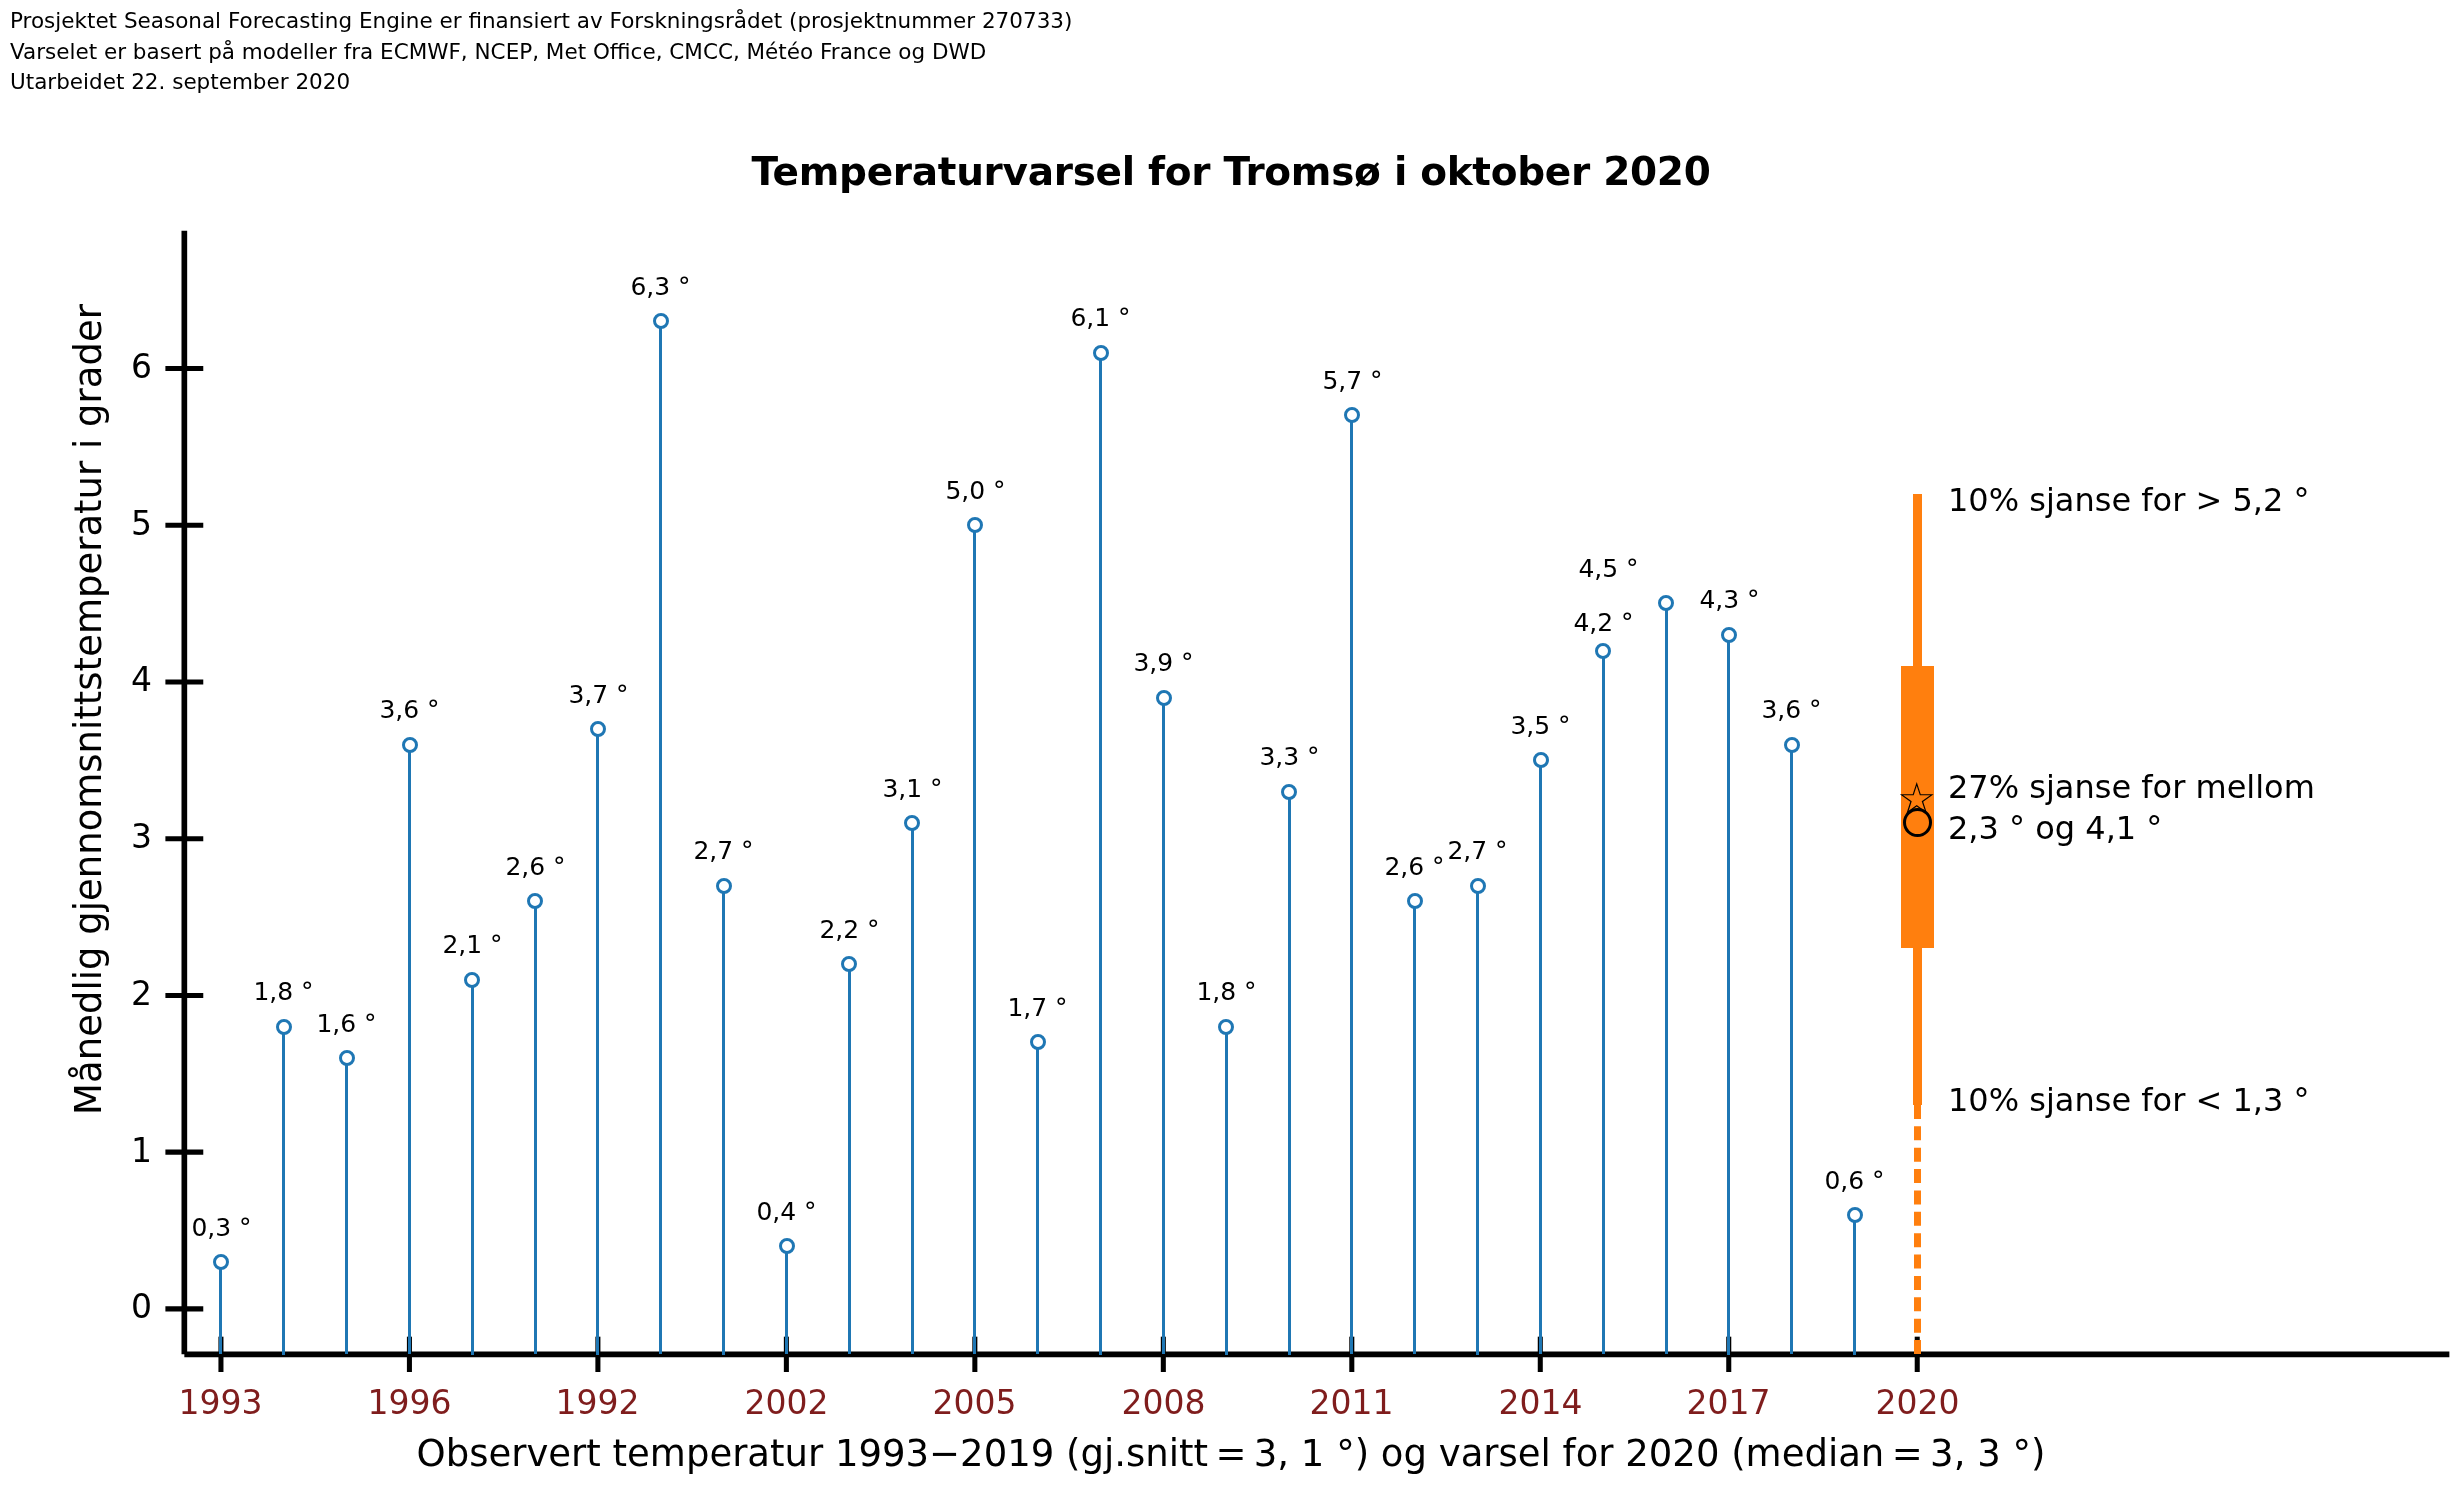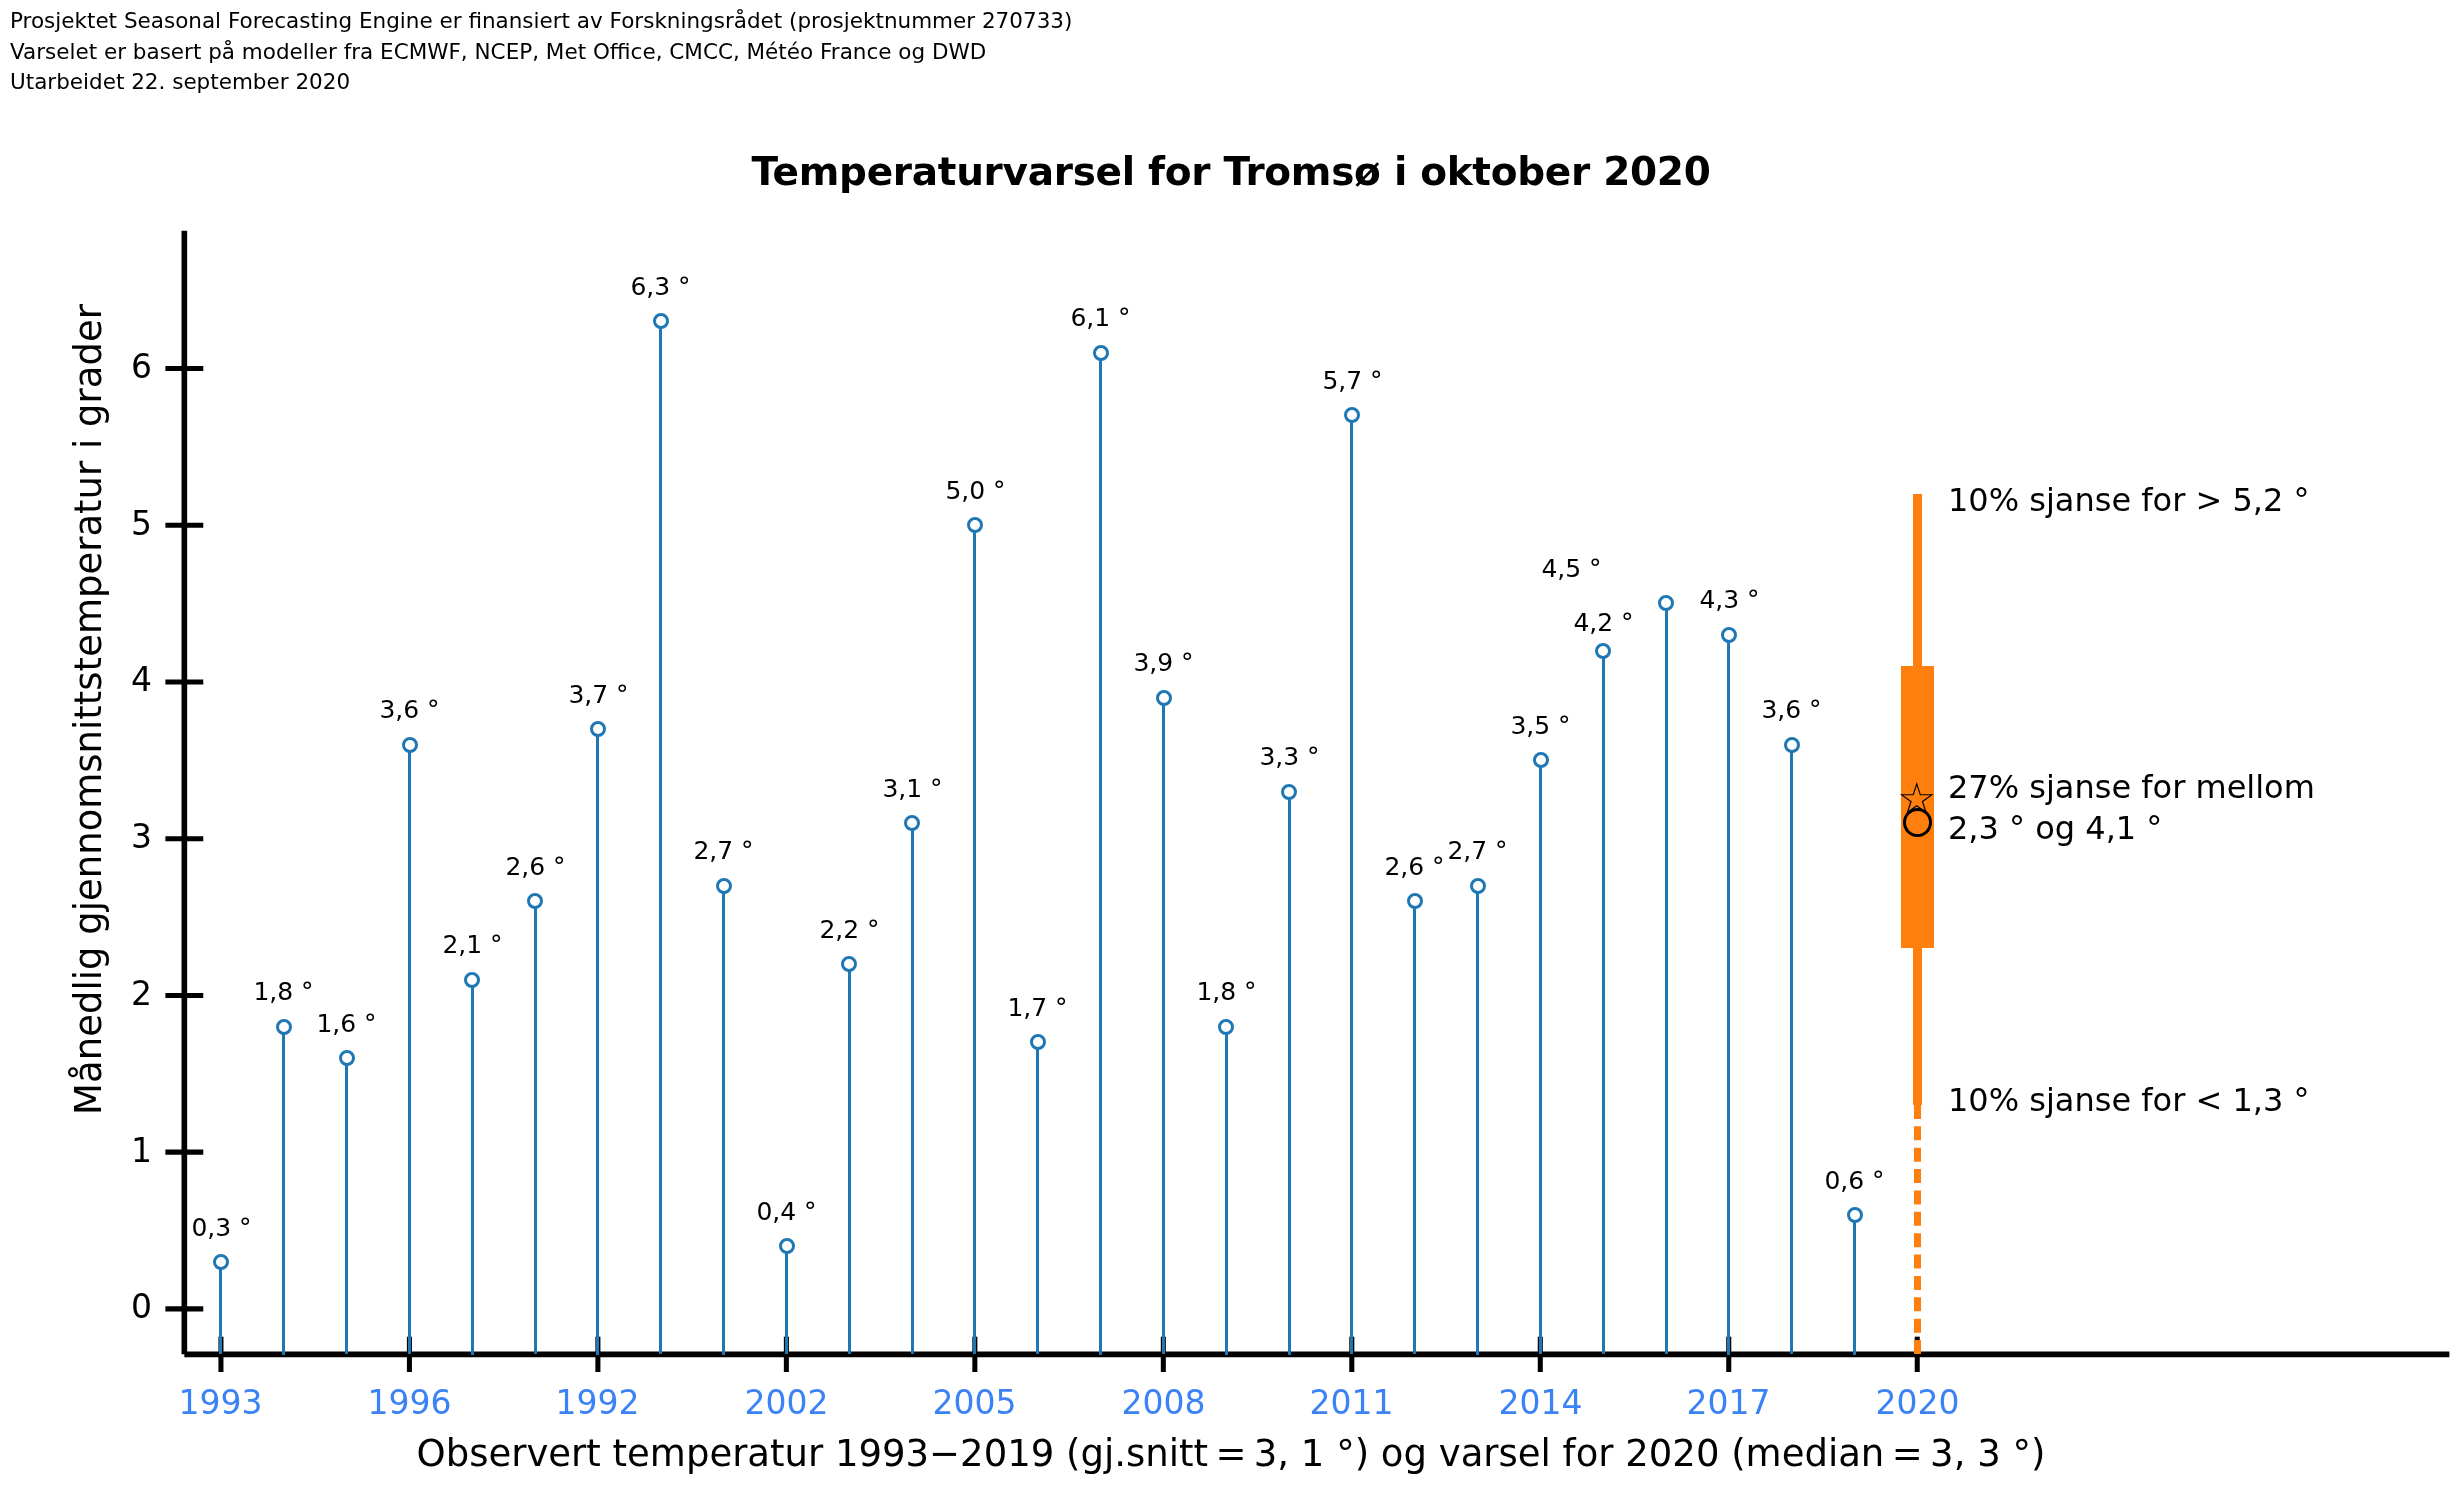--- a/index.html
+++ b/index.html
@@ -13,21 +13,21 @@
 
   .plot{position:absolute;left:0;top:0;width:2462px;height:1508px;}
 
   .ylabel{position:absolute;left:-354px;top:688px;width:884px;text-align:center;
     transform:rotate(-90deg);transform-origin:center center;font-size:37px;color:#000;white-space:nowrap;}
 
   .xlabel{position:absolute;left:0;top:1432px;width:2462px;text-align:center;
     font-size:37px;color:#000;white-space:nowrap;}
 
   .ytick-label{position:absolute;font-size:33px;color:#000;text-align:right;width:76px;}
-  .xtick-label{position:absolute;font-size:33px;color:#3b82f6;text-align:center;width:189px;}
+  .xtick-label{position:absolute;font-size:33px;color:#7f1d1d;text-align:center;width:189px;}
 
   .stem{position:absolute;width:3.2px;background:#1f77b4;}
   .marker{position:absolute;width:16px;height:16px;border:3.2px solid #1f77b4;border-radius:50%;background:#fff;box-sizing:border-box;}
   .pt-label{position:absolute;font-size:25px;color:#000;text-align:center;width:139px;white-space:nowrap;}
 
   .fc-whisker{position:absolute;background:#ff7f0e;width:8.8px;}
   .fc-box{position:absolute;background:#ff7f0e;width:33px;}
   .fc-dash{position:absolute;width:0;border-left:7.6px dashed #ff7f0e;}
   .fc-star{position:absolute;font-size:44px;line-height:0;color:#000;}
   .fc-circle{position:absolute;width:29px;height:29px;border:3.8px solid #000;border-radius:50%;box-sizing:border-box;}
@@ -161,21 +161,21 @@
       <div class="marker" style="left: 1470px; top: 878px;"></div>
       <div class="pt-label" style="left: 1408px; top: 836px;">2,7 °</div>
       <div class="stem" style="left: 1539px; top: 760px; height: 594px;"></div>
       <div class="marker" style="left: 1533px; top: 752px;"></div>
       <div class="pt-label" style="left: 1471px; top: 711px;">3,5 °</div>
       <div class="stem" style="left: 1602px; top: 650px; height: 704px;"></div>
       <div class="marker" style="left: 1595px; top: 643px;"></div>
       <div class="pt-label" style="left: 1534px; top: 601px; margin-top: 7px;">4,2 °</div>
       <div class="stem" style="left: 1665px; top: 603px; height: 751px;"></div>
       <div class="marker" style="left: 1658px; top: 595px;"></div>
-      <div class="pt-label" style="left: 1502px; top: 554px;">4,5 °</div>
+      <div class="pt-label" style="left: 1539px; top: 554px;">4,5 °</div>
       <div class="stem" style="left: 1727px; top: 635px; height: 720px;"></div>
       <div class="marker" style="left: 1721px; top: 627px;"></div>
       <div class="pt-label" style="left: 1660px; top: 585px;">4,3 °</div>
       <div class="stem" style="left: 1790px; top: 744px; height: 610px;"></div>
       <div class="marker" style="left: 1784px; top: 737px;"></div>
       <div class="pt-label" style="left: 1722px; top: 695px;">3,6 °</div>
       <div class="stem" style="left: 1853px; top: 1215px; height: 140px;"></div>
       <div class="marker" style="left: 1847px; top: 1207px;"></div>
       <div class="pt-label" style="left: 1785px; top: 1166px;">0,6 °</div>
     </div>

